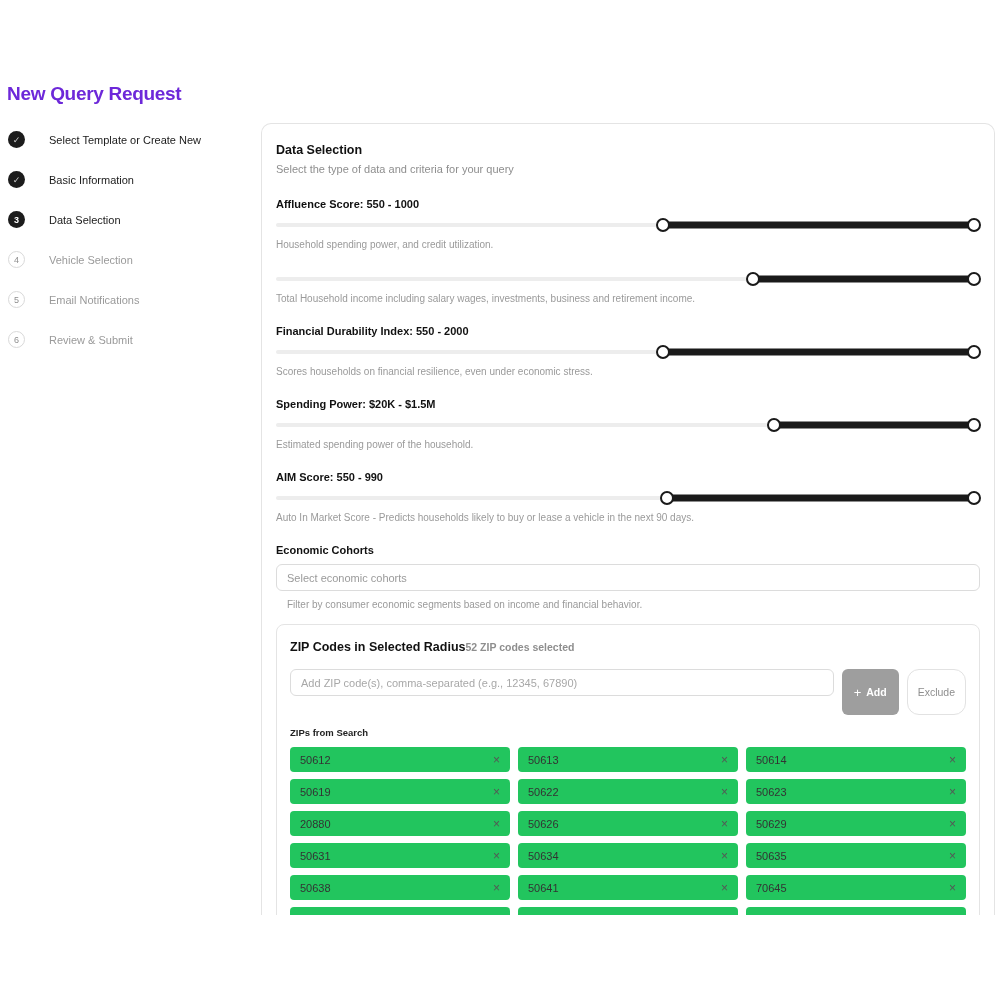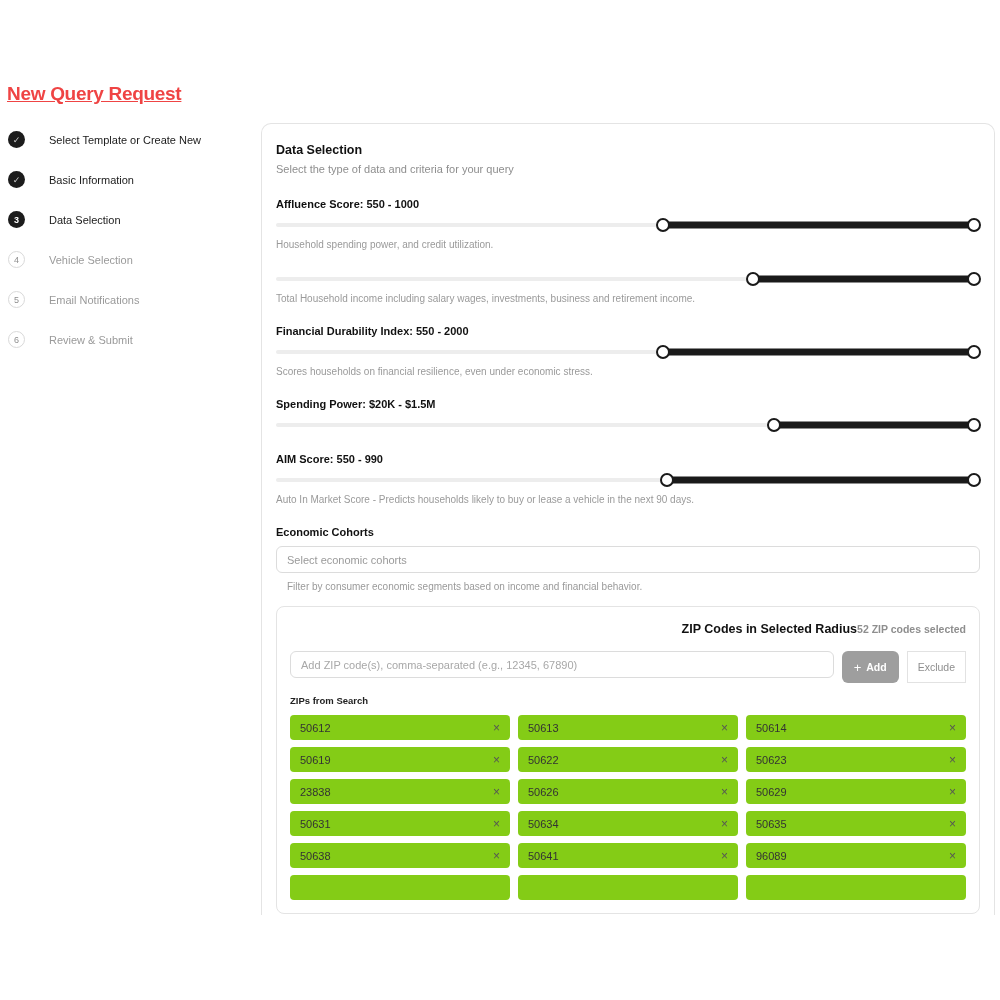--- a/index.html
+++ b/index.html
@@ -11,22 +11,21 @@
     overflow: hidden;
   }
 
   
   .page-title {
     position: absolute;
     left: 7px; top: 83px;
     font-size: 19px;
     font-weight: 700;
     letter-spacing: -0.3px;
-    color: #ef4444;
-    text-decoration: underline;
+    color: #6d28d9;
   }
 
   
   .stepper { position: absolute; left: 8px; top: 131px; width: 240px; }
   .step { display: flex; align-items: center; margin-bottom: 23px; height: 17px; cursor: pointer; }
   .step-circle {
     width: 17px; height: 17px; border-radius: 50%;
     display: flex; align-items: center; justify-content: center;
     font-size: 9px; flex: 0 0 17px;
   }
@@ -84,53 +83,53 @@
   .cohorts-input::placeholder { color: #9a9a9a; }
   .cohorts-helper { font-size: 10px; color: #9a9a9a; margin-top: 8px; margin-left: 11px; }
 
   
   .zip-box {
     margin-top: 14px;
     border: 1px solid #e4e4e4;
     border-radius: 8px;
     padding: 15px 13px 13px 13px;
   }
-  .zip-header { display: flex; justify-content: flex-end; align-items: center; }
+  .zip-header { display: flex; justify-content: flex-start; align-items: center; }
   .zip-title { font-size: 12.5px; font-weight: 700; color: #111; }
   .zip-count { font-size: 10.5px; color: #8e8e8e; font-weight: bold; }
   .zip-input-row { display: flex; gap: 8px; margin-top: 15px; align-items: stretch; }
   .zip-input {
     flex: 1; height: 27px;
     border: 1px solid #dcdcdc; border-radius: 6px;
     font-family: "Liberation Sans", sans-serif;
     font-size: 11px; padding: 0 10px; color: #333; outline: none;
   }
   .zip-input::placeholder { color: #a8a8a8; }
   .add-btn {
     display: flex; align-items: center; gap: 5px;
     background: #9e9e9e; color: #fff; border: none; border-radius: 6px;
     font-family: "Liberation Sans", sans-serif;
     font-size: 10.5px; font-weight: 700; padding: 0 12px; cursor: pointer;
   }
   .add-btn .plus { font-size: 13px; font-weight: 400; }
   .exclude-btn {
     background: #fff; color: #8e8e8e;
-    border: 1px solid #e2e2e2; border-radius: 0;
-    font-family: "Liberation Sans", sans-serif;
-    font-size: 10.5px; padding: 9px 10px; cursor: pointer;
+    border: 1px solid #e2e2e2; border-radius: 12px;
+    font-family: "Liberation Sans", sans-serif;
+    font-size: 10.5px; padding: 16px 10px; cursor: pointer;
   }
   .zips-label { font-size: 9.5px; font-weight: 700; color: #222; margin-top: 12px; }
   .zip-grid {
     margin-top: 9px;
     display: grid;
     grid-template-columns: 1fr 1fr 1fr;
     column-gap: 8px; row-gap: 7px;
   }
   .chip {
-    background: #84cc16; border-radius: 4px; height: 25px;
+    background: #22c55e; border-radius: 4px; height: 25px;
     display: flex; align-items: center; justify-content: space-between;
     padding: 0 10px; font-size: 11px; color: #333;
   }
   .chip-x { color: #555; font-size: 12px; line-height: 1; cursor: pointer; }
 </style>
 </head>
 <body>
 
 <div class="page-title">New Query Request</div>
 
@@ -196,20 +195,21 @@
         <div class="slider-desc">Scores households on financial resilience, even under economic stress.</div>
       </div>
       <div class="slider-block">
         <div class="slider-label">Spending Power: $20K - $1.5M</div>
         <div class="slider">
           <div class="slider-track"></div>
           <div class="slider-range" style="left: 70.7%; width: 28.5%;"></div>
           <div class="slider-handle" style="left: 70.7%;"></div>
           <div class="slider-handle" style="left: 99.2%;"></div>
         </div>
+        <div class="slider-desc">Estimated spending power of the household.</div>
       </div>
       <div class="slider-block">
         <div class="slider-label">AIM Score: 550 - 990</div>
         <div class="slider">
           <div class="slider-track"></div>
           <div class="slider-range" style="left: 55.5%; width: 43.7%;"></div>
           <div class="slider-handle" style="left: 55.5%;"></div>
           <div class="slider-handle" style="left: 99.2%;"></div>
         </div>
         <div class="slider-desc">Auto In Market Score - Predicts households likely to buy or lease a vehicle in the next 90 days.</div>
@@ -253,21 +253,21 @@
         </div>
         <div class="chip">
           <span>50622</span>
           <span class="chip-x">×</span>
         </div>
         <div class="chip">
           <span>50623</span>
           <span class="chip-x">×</span>
         </div>
         <div class="chip">
-          <span>23838</span>
+          <span>20880</span>
           <span class="chip-x">×</span>
         </div>
         <div class="chip">
           <span>50626</span>
           <span class="chip-x">×</span>
         </div>
         <div class="chip">
           <span>50629</span>
           <span class="chip-x">×</span>
         </div>
@@ -285,21 +285,21 @@
         </div>
         <div class="chip">
           <span>50638</span>
           <span class="chip-x">×</span>
         </div>
         <div class="chip">
           <span>50641</span>
           <span class="chip-x">×</span>
         </div>
         <div class="chip">
-          <span>96089</span>
+          <span>70645</span>
           <span class="chip-x">×</span>
         </div>
         <div class="chip"></div>
         <div class="chip"></div>
         <div class="chip"></div>
       </div>
   </div>
 </div>
 
 </body></html>

